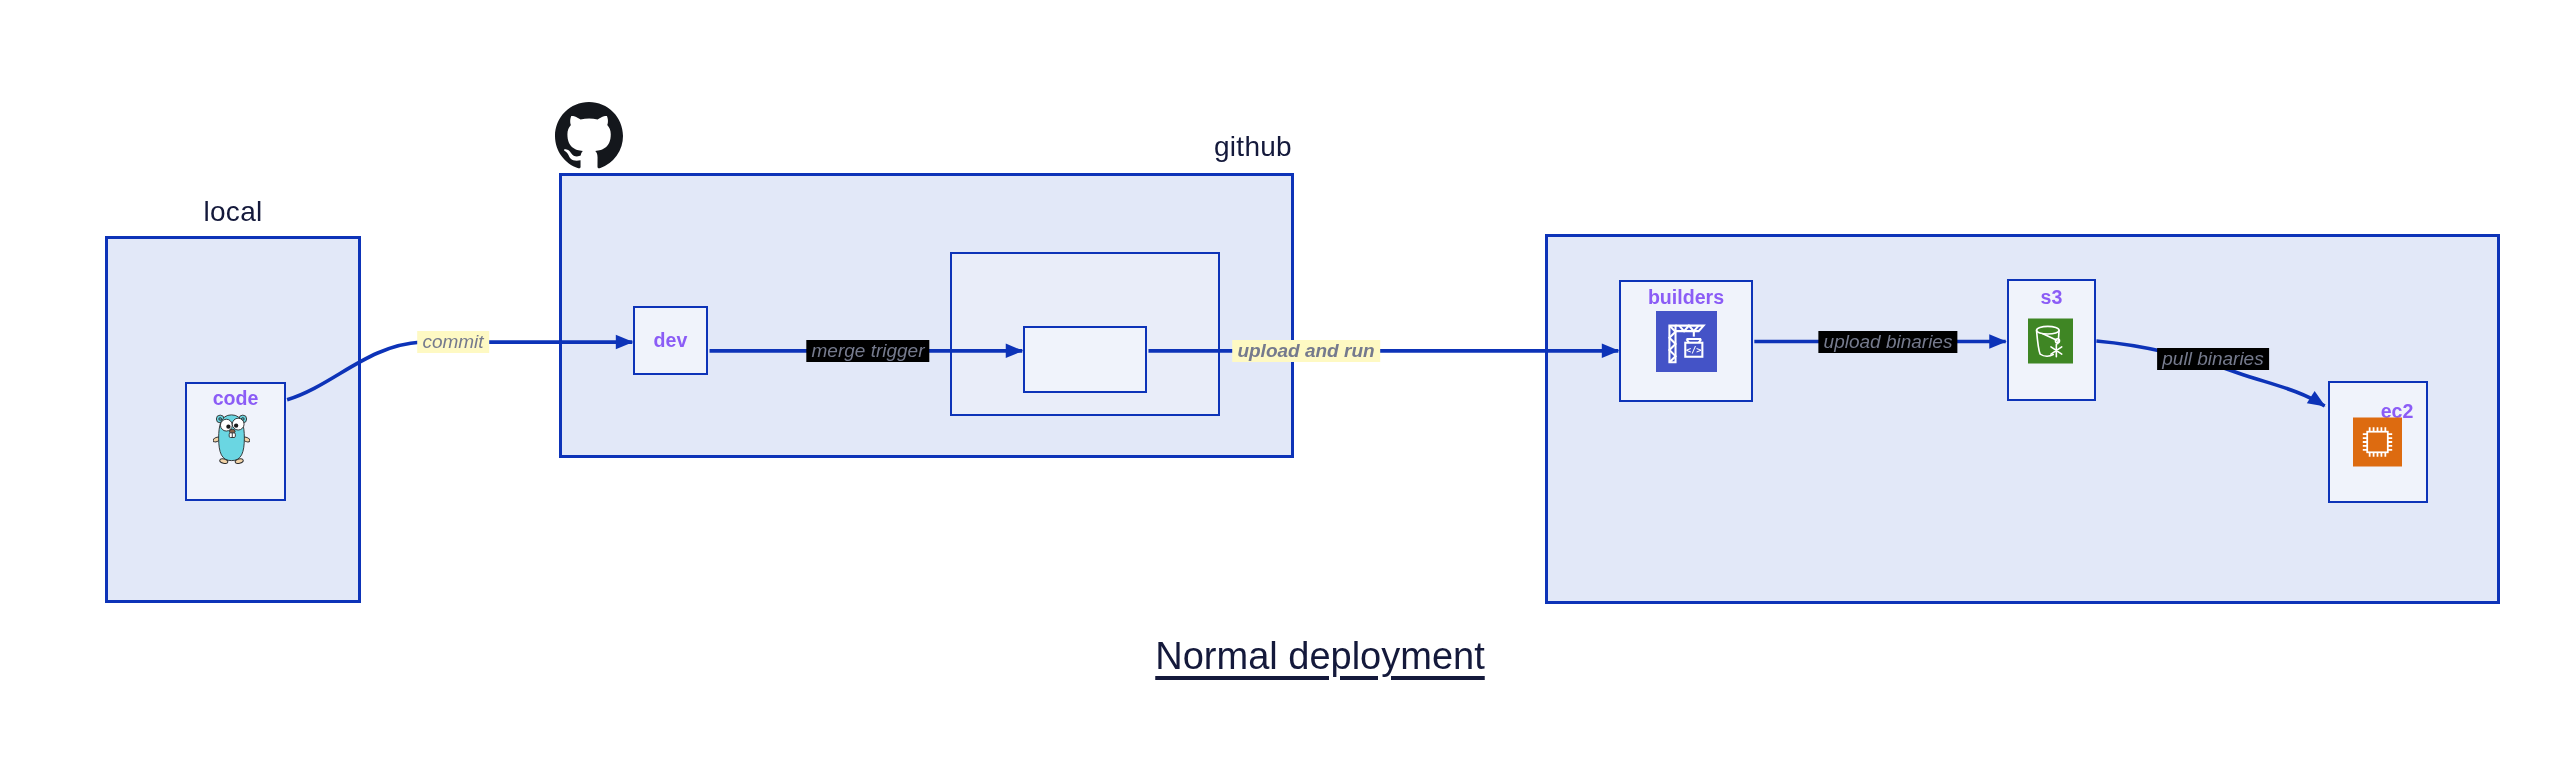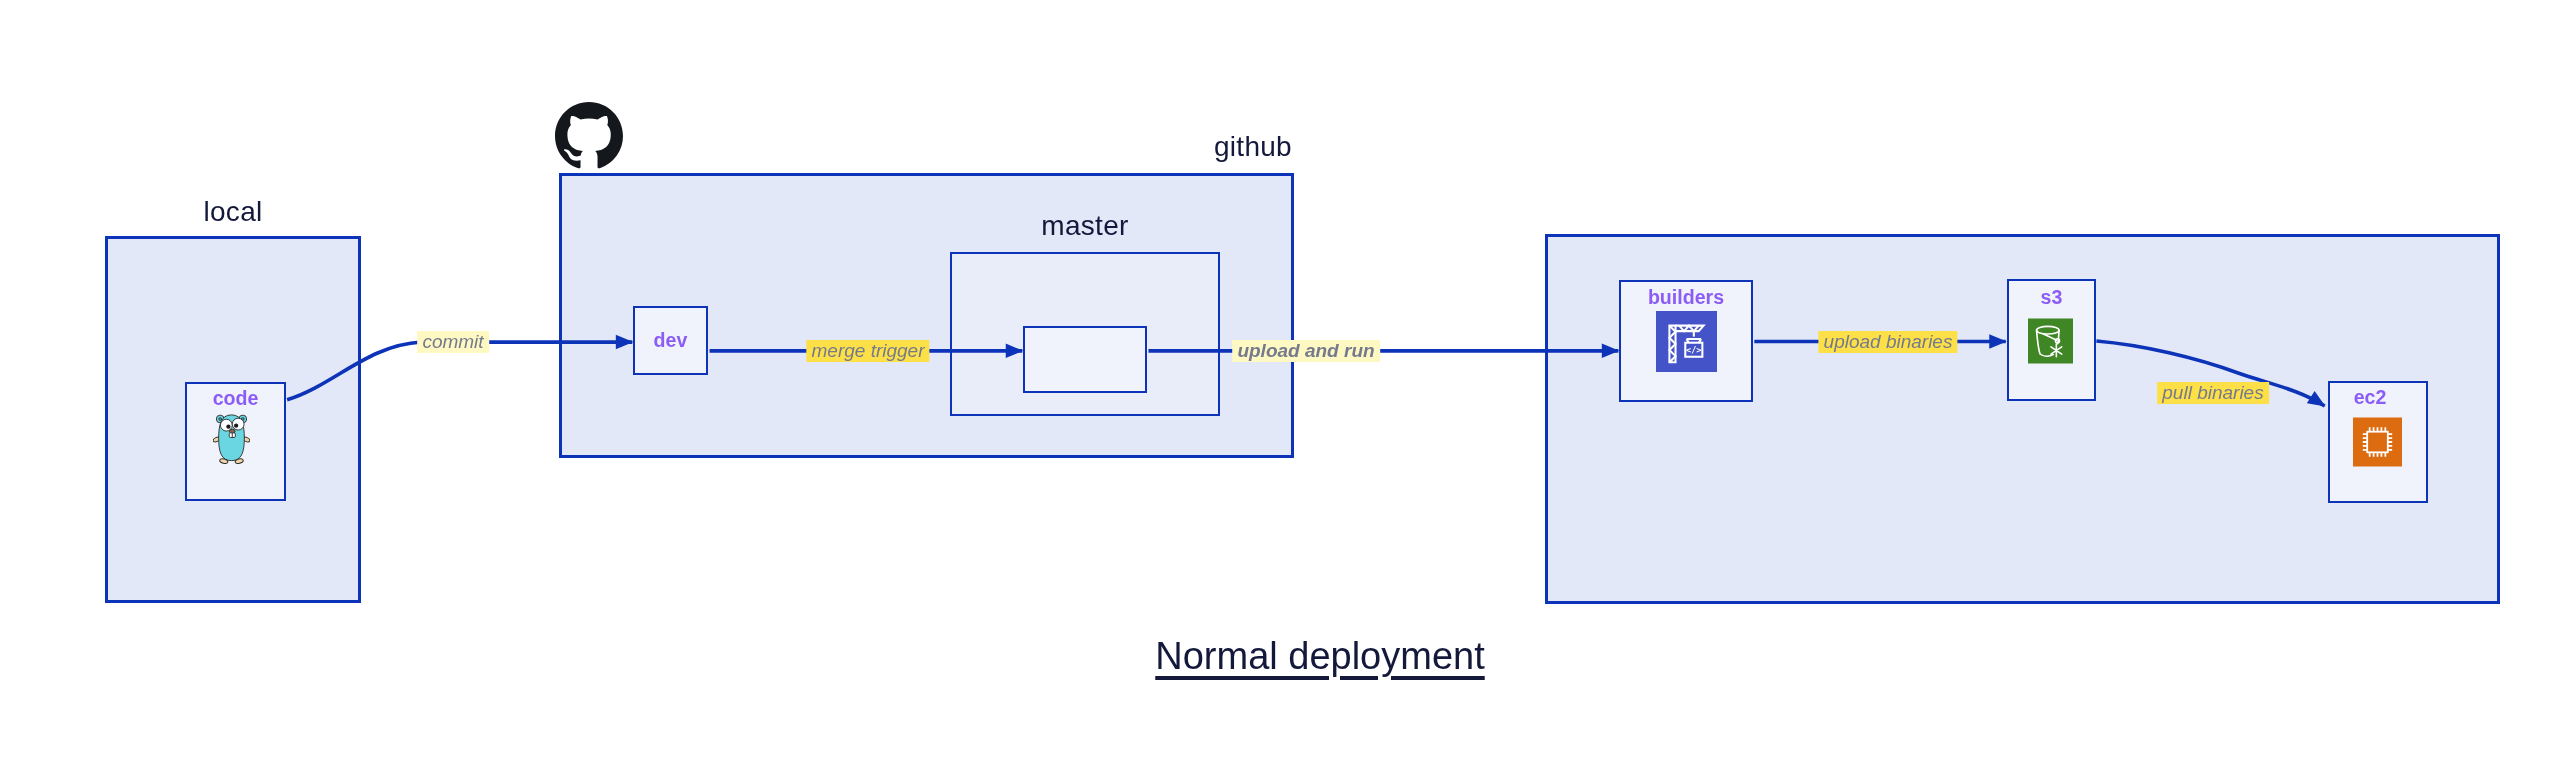--- a/index.html
+++ b/index.html
@@ -15,42 +15,41 @@
 
   
   .glabel{position:absolute;color:#14193b;font-size:28px;font-weight:500;line-height:1.1;
           text-align:center;letter-spacing:0.3px;}
   .glabel.right{text-align:right;}
   .nlabel{position:absolute;color:#8b5cf6;font-size:19.6px;font-weight:700;text-align:center;}
   .nlabel.vcenter{display:flex;align-items:center;justify-content:center;}
   .elabel{position:absolute;transform:translate(-50%,-50%);color:#757a8d;font-size:19px;
           font-style:italic;white-space:nowrap;padding:0 5.2px;z-index:6;}
   .elabel.on-white{background:#fef9c3;}
-  .elabel.on-fill{background:#fde047;}
+  .elabel.on-fill{background:#000000;}
 
   .title{position:absolute;left:0;top:635px;width:2604px;text-align:center;color:#14193b;
          font-size:38px;font-weight:500;z-index:2;}
   .title span{text-decoration:underline;text-decoration-thickness:3.6px;text-underline-offset:7.2px;margin-left:36px;}
 
   .icon{position:absolute;z-index:4;}
   svg.edges{position:absolute;left:0;top:0;z-index:5;pointer-events:none;}
 </style>
 </head>
 <body>
 
 <div class="canvas">
 
   <div class="gbox" style="left:105px;top:236px;width:256px;height:367px;"></div>
   <div class="glabel" style="left:105px;top:197px;width:256px;">local</div>
 
   <div class="gbox" style="left:559px;top:173px;width:735px;height:285px;"></div>
   <div class="glabel right" style="left:1082px;top:132px;width:210px;text-align:right;">github</div>
 
   <div class="gbox master" style="left:950px;top:252px;width:270px;height:164px;"></div>
-  <div class="glabel" style="left:950px;top:211px;width:270px;">master</div>
 
   <div class="gbox" style="left:1545px;top:234px;width:955px;height:370px;"></div>
 
   <div class="icon" style="left:555px;top:102px;width:68px;height:68px;">
     <svg width="68" height="68" viewBox="0 0 16 16">
       <path fill="#14171c" d="M8 0C3.58 0 0 3.58 0 8c0 3.54 2.29 6.53 5.47 7.59.4.07.55-.17.55-.38 0-.19-.01-.82-.01-1.49-2.01.37-2.53-.49-2.69-.94-.09-.23-.48-.94-.82-1.13-.28-.15-.68-.52-.01-.53.63-.01 1.08.58 1.23.82.72 1.21 1.87.87 2.33.66.07-.52.28-.87.51-1.07-1.78-.2-3.64-.89-3.64-3.95 0-.87.31-1.59.82-2.15-.08-.2-.36-1.02.08-2.12 0 0 .67-.21 2.2.82.64-.18 1.32-.27 2-.27s1.36.09 2 .27c1.53-1.04 2.2-.82 2.2-.82.44 1.1.16 1.92.08 2.12.51.56.82 1.27.82 2.15 0 3.07-1.87 3.75-3.65 3.95.29.25.54.73.54 1.48 0 1.07-.01 1.93-.01 2.2 0 .21.15.46.55.38A8.01 8.01 0 0 0 16 8c0-4.42-3.58-8-8-8z"></path>
     </svg>
   </div>
 
   <div class="nbox" style="left:185px;top:382px;width:101px;height:119px;"></div>
@@ -111,21 +110,21 @@
         <path d="M19 27 C21 50 23 70 27 79 C36 85 48 85 56 80"></path>
         <path d="M69 27 C68.5 38 67.5 48 66 56"></path>
         <path d="M33 34 L63 48"></path>
         <circle cx="65.5" cy="49.5" r="4.5"></circle>
         <path d="M63 57 V85 M51 63 L75 79 M51 79 L75 63"></path>
       </g>
     </svg>
   </div>
 
   <div class="nbox" style="left:2328px;top:381px;width:100px;height:122px;"></div>
-  <div class="nlabel" style="left:2328px;top:386px;width:84px;">ec2</div>
+  <div class="nlabel" style="left:2328px;top:400px;width:84px;padding-left:27px;">ec2</div>
   <div class="icon" style="left:2353px;top:417px;">
     <svg width="49" height="50" viewBox="0 0 100 100">
       <rect x="0" y="0" width="100" height="100" fill="#dd6b10"></rect>
       <g stroke="#ffffff" stroke-width="3.6" fill="none">
         <rect x="29" y="29" width="42" height="42"></rect>
         <path d="M34 20 V29 M42 20 V29 M50 20 V29 M58 20 V29 M66 20 V29"></path>
         <path d="M34 71 V80 M42 71 V80 M50 71 V80 M58 71 V80 M66 71 V80"></path>
         <path d="M20 34 H29 M20 42 H29 M20 50 H29 M20 58 H29 M20 66 H29"></path>
         <path d="M71 34 H80 M71 42 H80 M71 50 H80 M71 58 H80 M71 66 H80"></path>
       </g>
@@ -144,20 +143,20 @@
       <path d="M 2229 681 L 3141 681" marker-end="url(#ah)"></path>
       <path d="M 3405 663 L 3893 663" marker-end="url(#ah)"></path>
       <path d="M 4069 662 C 4160 670 4262 694 4344 724 C 4408 746 4462 756 4512 788" marker-end="url(#ah)"></path>
     </g>
   </svg>
 
   <div class="elabel on-white" style="left:453px;top:342px;">commit</div>
   <div class="elabel on-fill" style="left:868px;top:351px;">merge trigger</div>
   <div class="elabel on-white" style="left:1306px;top:351px;font-weight:bold;">upload and run</div>
   <div class="elabel on-fill" style="left:1880px;top:342px;margin-left:8px;">upload binaries</div>
-  <div class="elabel on-fill" style="left:2213px;top:359px;margin-top:34px;">pull binaries</div>
+  <div class="elabel on-fill" style="left:2213px;top:359px;">pull binaries</div>
 
   <div class="title">
     <span>Normal deployment</span>
   </div>
 
 </div>
 
 
 </body></html>

